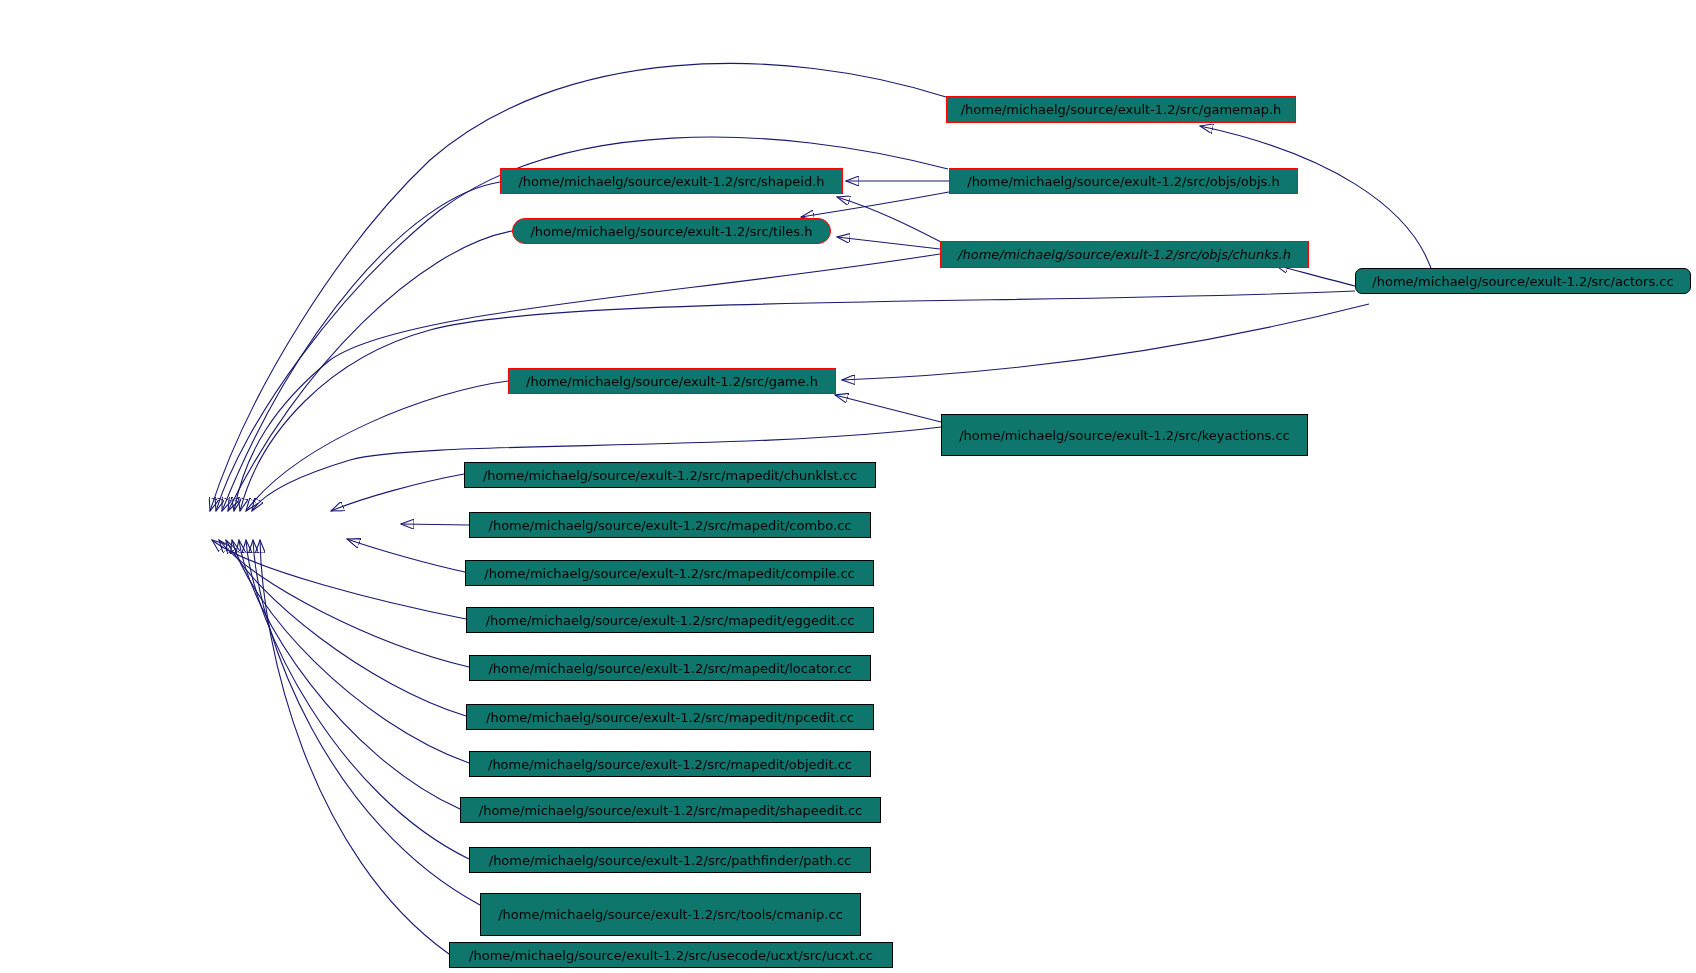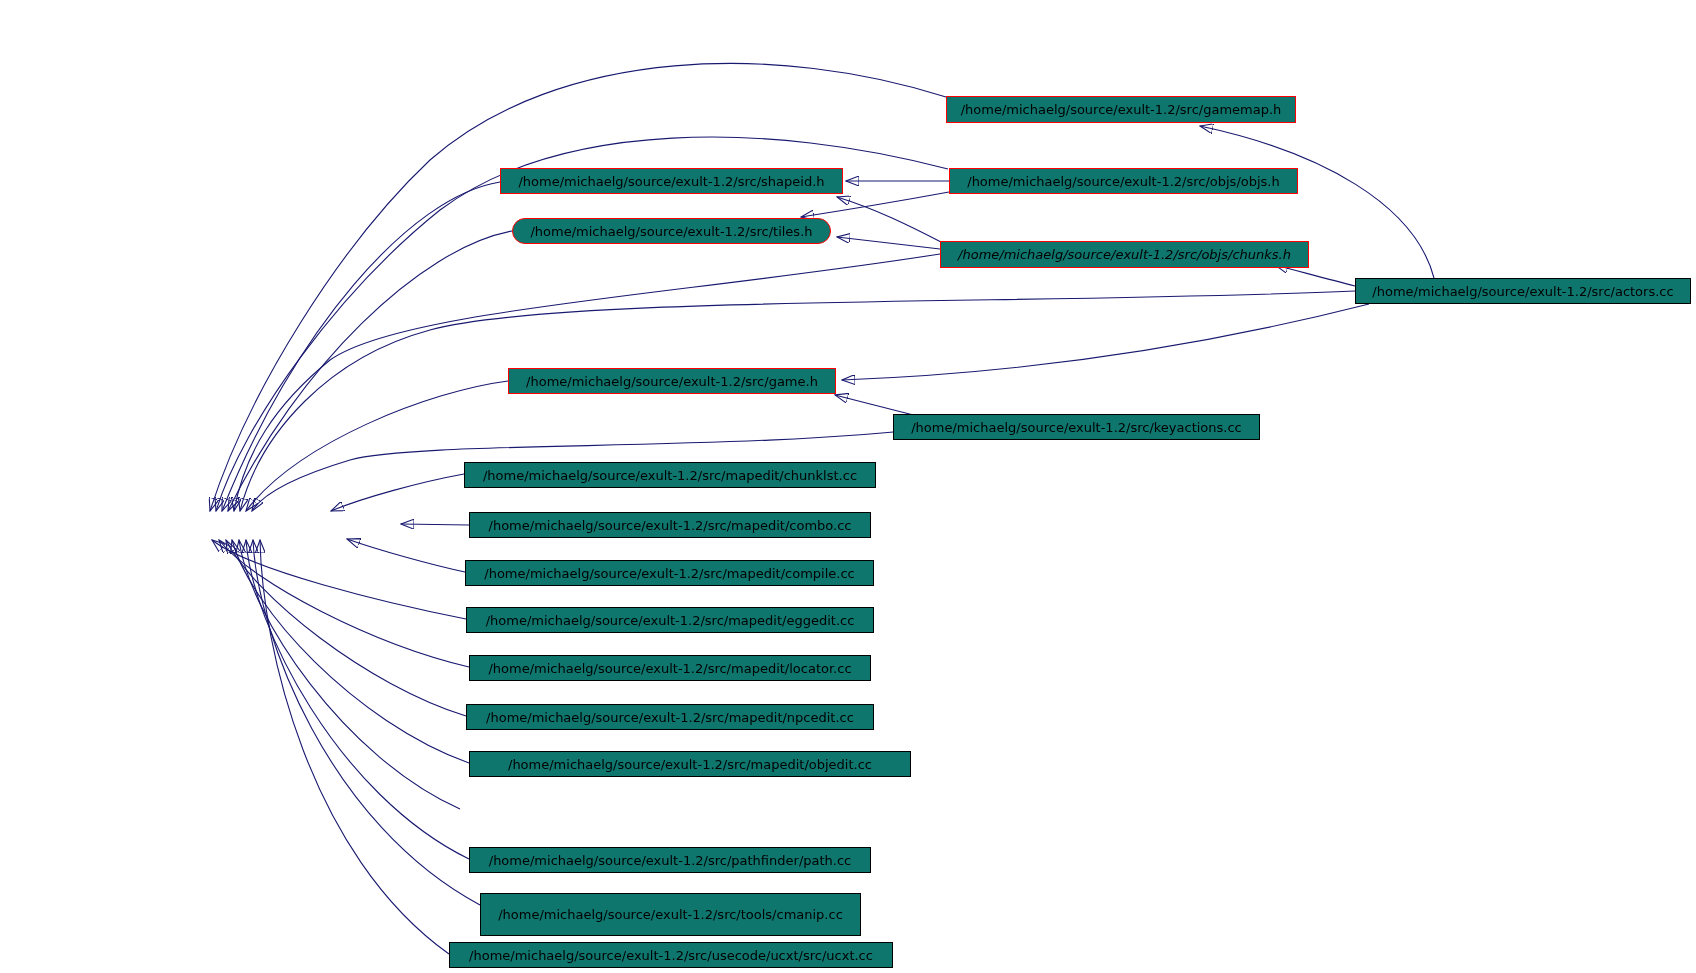--- a/index.html
+++ b/index.html
@@ -64,40 +64,41 @@
   <div class="node red" style="left:946px;top:96px;width:350px;height:27px;">/home/michaelg/source/exult-1.2/src/gamemap.h</div>
 
   <div class="node red" style="left:500px;top:168px;width:343px;height:26px;">/home/michaelg/source/exult-1.2/src/shapeid.h</div>
 
   <div class="node red" style="left:949px;top:168px;width:349px;height:26px;">/home/michaelg/source/exult-1.2/src/objs/objs.h</div>
 
   <div class="node red" style="left:512px;top:218px;width:319px;height:26px;border-radius:13px;">/home/michaelg/source/exult-1.2/src/tiles.h</div>
 
   <div class="node red" style="left:940px;top:241px;width:369px;height:27px;font-style:italic;">/home/michaelg/source/exult-1.2/src/objs/chunks.h</div>
 
-  <div class="node" style="left:1355px;top:278px;width:336px;height:26px;">/home/michaelg/source/exult-1.2/src/actors.cc</div>
+  <div class="node" style="left:1355px;top:268px;width:336px;height:26px;border-radius:7px;">/home/michaelg/source/exult-1.2/src/actors.cc</div>
 
   <div class="node red" style="left:508px;top:368px;width:328px;height:26px;">/home/michaelg/source/exult-1.2/src/game.h</div>
 
-  <div class="node" style="left:893px;top:414px;width:367px;height:26px;">/home/michaelg/source/exult-1.2/src/keyactions.cc</div>
+  <div class="node" style="left:941px;top:414px;width:367px;height:42px;">/home/michaelg/source/exult-1.2/src/keyactions.cc</div>
 
   <div class="node" style="left:464px;top:462px;width:412px;height:26px;">/home/michaelg/source/exult-1.2/src/mapedit/chunklst.cc</div>
 
   <div class="node" style="left:469px;top:512px;width:402px;height:26px;">/home/michaelg/source/exult-1.2/src/mapedit/combo.cc</div>
 
   <div class="node" style="left:465px;top:560px;width:409px;height:26px;">/home/michaelg/source/exult-1.2/src/mapedit/compile.cc</div>
 
   <div class="node" style="left:466px;top:607px;width:408px;height:26px;">/home/michaelg/source/exult-1.2/src/mapedit/eggedit.cc</div>
 
   <div class="node" style="left:469px;top:655px;width:402px;height:26px;">/home/michaelg/source/exult-1.2/src/mapedit/locator.cc</div>
 
   <div class="node" style="left:466px;top:704px;width:408px;height:26px;">/home/michaelg/source/exult-1.2/src/mapedit/npcedit.cc</div>
 
-  <div class="node" style="left:469px;top:751px;width:442px;height:26px;">/home/michaelg/source/exult-1.2/src/mapedit/objedit.cc</div>
+  <div class="node" style="left:469px;top:751px;width:402px;height:26px;">/home/michaelg/source/exult-1.2/src/mapedit/objedit.cc</div>
 
+  <div class="node" style="left:460px;top:797px;width:421px;height:26px;">/home/michaelg/source/exult-1.2/src/mapedit/shapeedit.cc</div>
 
   <div class="node" style="left:469px;top:847px;width:402px;height:26px;">/home/michaelg/source/exult-1.2/src/pathfinder/path.cc</div>
 
   <div class="node" style="left:480px;top:893px;width:381px;height:43px;">/home/michaelg/source/exult-1.2/src/tools/cmanip.cc</div>
 
   <div class="node" style="left:449px;top:942px;width:444px;height:26px;">/home/michaelg/source/exult-1.2/src/usecode/ucxt/src/ucxt.cc</div>
 
 </div>
 
 </body></html>

